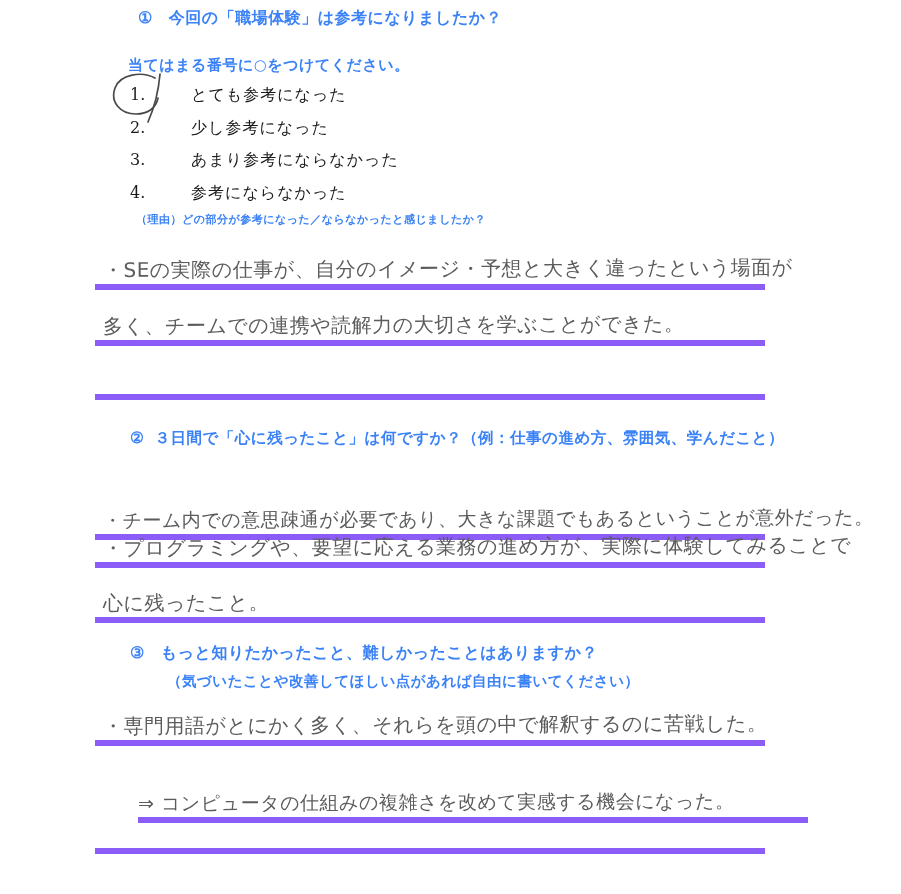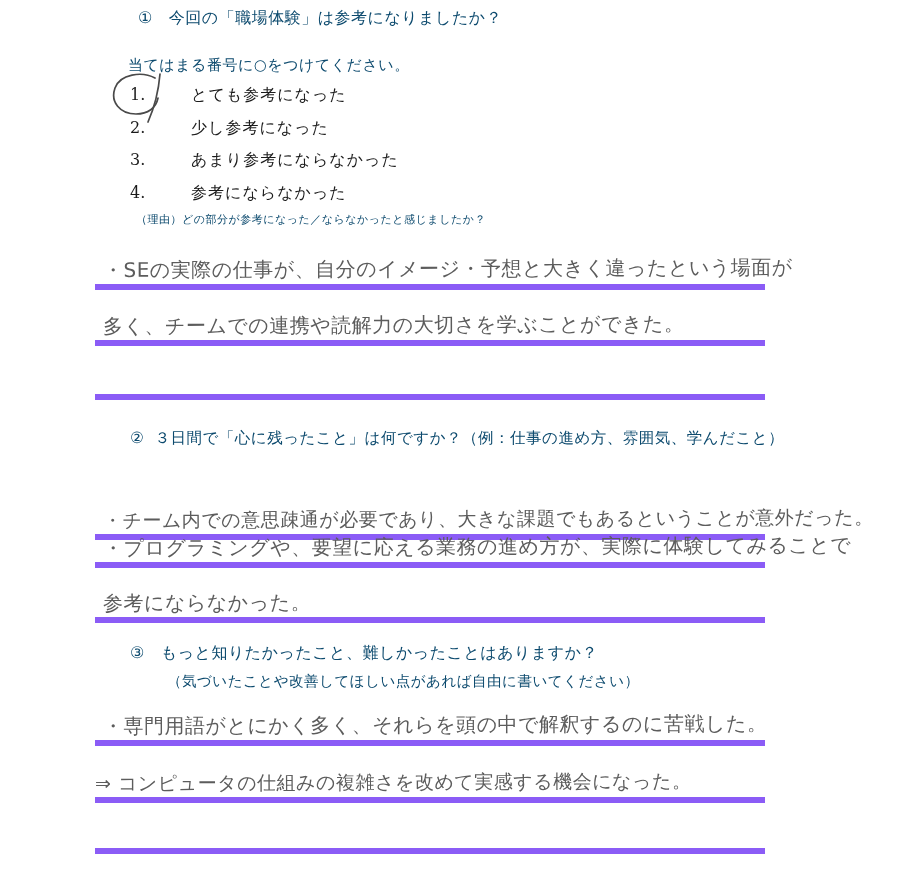--- a/index.html
+++ b/index.html
@@ -1,22 +1,22 @@
 <!DOCTYPE html>
 <html><head>
 <meta charset="utf-8">
 <style>
   html,body{margin:0;padding:0;background:#ffffff;}
   .page{
     position:relative;width:901px;height:894px;background:#ffffff;overflow:hidden;
     font-family:"DejaVu Serif","Liberation Serif",serif;
   }
   .printed{
-    position:absolute;color:#0c4a6e;font-size:16px;letter-spacing:0.5px;
-    white-space:nowrap;font-weight:400;
+    position:absolute;color:#3b82f6;font-size:16px;letter-spacing:0.5px;
+    white-space:nowrap;font-weight:700;
   }
   .qnum{display:inline-block;margin-right:16px;}
   .opt-row{position:absolute;left:130px;white-space:nowrap;color:#1b1b1b;font-size:16px;}
   .opt-num{display:inline-block;width:40px;font-size:16px;}
   .opt-label{display:inline-block;margin-left:16px;letter-spacing:1px;}
   .ruled{
     position:absolute;border-bottom:6px solid #8b5cf6;width:670px;left:95px;
     display:flex;align-items:flex-end;
   }
   .hand{
@@ -81,34 +81,34 @@
       <span class="qnum" style="margin-right:10px;">②</span><span>３日間で「心に残ったこと」は何ですか？（例：仕事の進め方、雰囲気、学んだこと）</span>
     </div>
 
     <div class="ruled" style="top:482px;height:52px;">
       <span class="hand small">・チーム内での意思疎通が必要であり、大きな課題でもあるということが意外だった。</span>
     </div>
     <div class="ruled" style="top:507px;height:55px;">
       <span class="hand">・プログラミングや、要望に応える業務の進め方が、実際に体験してみることで</span>
     </div>
     <div class="ruled" style="top:562px;height:55px;">
-      <span class="hand">参考にならなかった。</span>
+      <span class="hand">心に残ったこと。</span>
     </div>
   </div>
 
   <div>
     <div class="printed" style="left:130px;top:643px;">
       <span class="qnum">③</span><span>もっと知りたかったこと、難しかったことはありますか？</span>
     </div>
     <div class="printed note" style="left:138px;top:672px;">（気づいたことや改善してほしい点があれば自由に書いてください）</div>
 
     <div class="ruled" style="top:698px;height:42px;">
       <span class="hand">・専門用語がとにかく多く、それらを頭の中で解釈するのに苦戦した。</span>
     </div>
-    <div class="ruled" style="top:744px;height:53px;">
+    <div class="ruled" style="top:764px;height:53px;margin-left:43px;">
       <span class="hand small" style="padding-left:0;">⇒ コンピュータの仕組みの複雑さを改めて実感する機会になった。</span>
     </div>
     <div class="ruled" style="top:793px;height:55px;">
       <span class="hand"></span>
     </div>
   </div>
 
 </div>
 
 </body></html>

